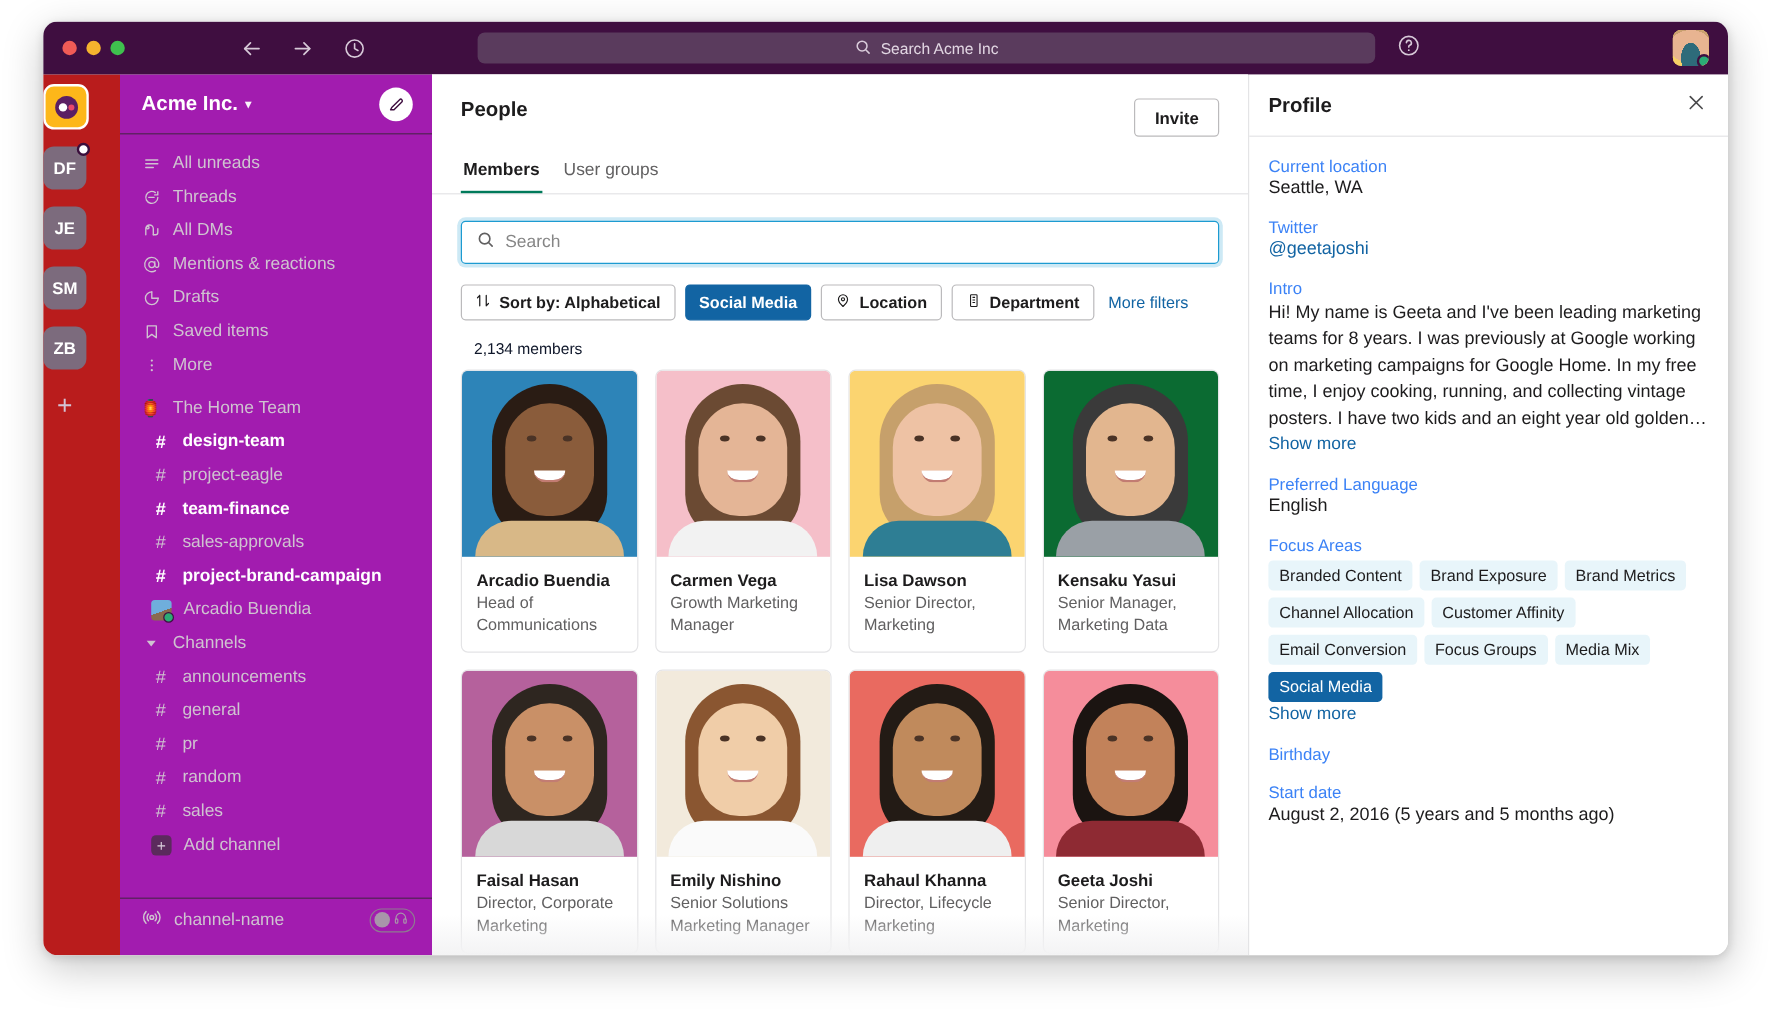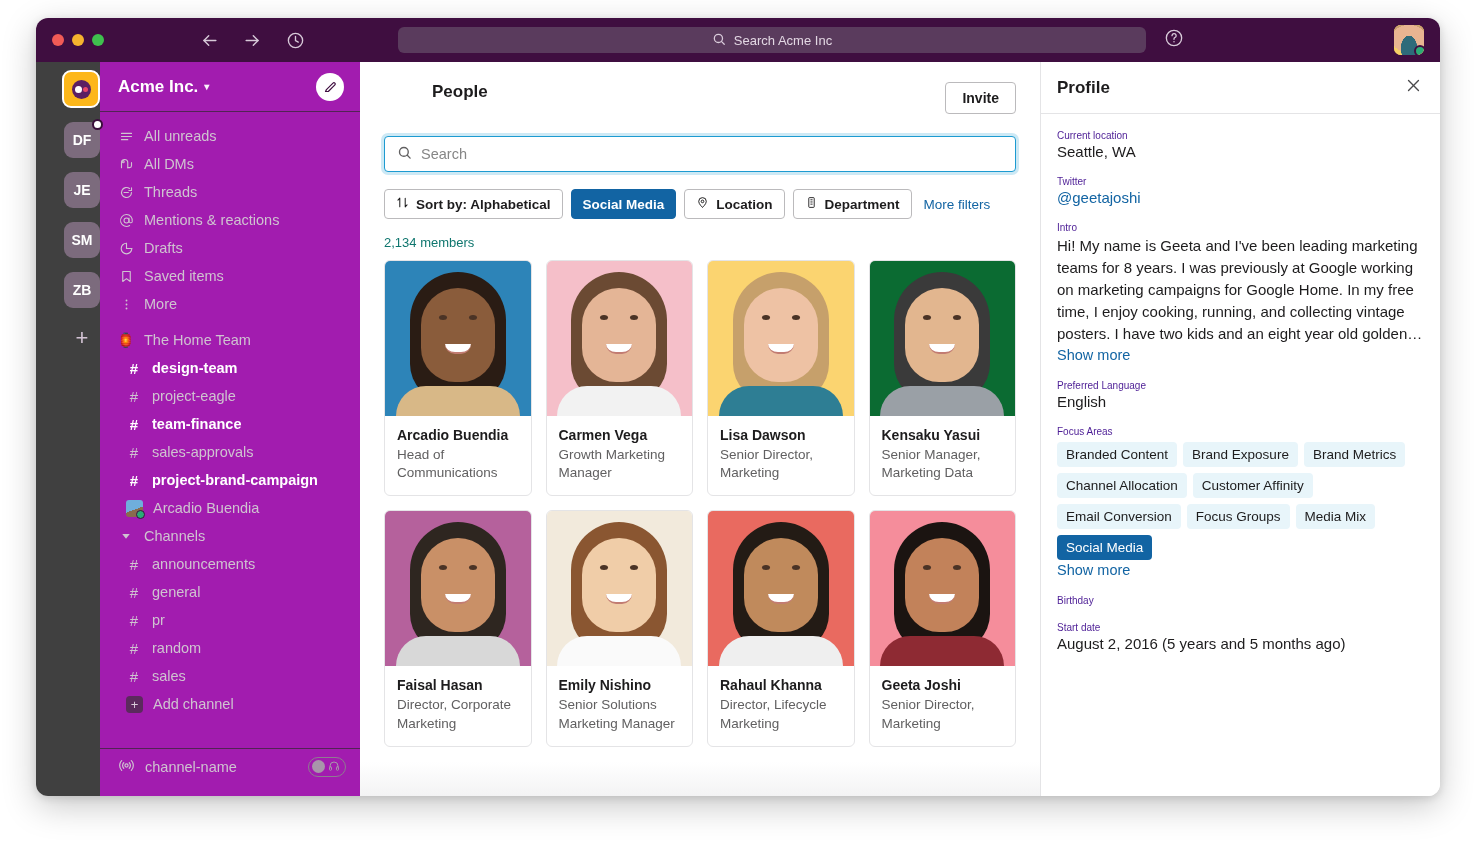--- a/index.html
+++ b/index.html
@@ -81,23 +81,23 @@
     width: 12px; height: 12px; border-radius: 50%;
     background: #2BAC76; border: 2px solid #3F0E40;
   }
 
   
   .body-row { display: flex; flex: 1 1 auto; min-height: 0; }
 
   
   .rail {
     width: 64px; flex: 0 0 64px;
-    background: #404040;
+    background: #b91c1c;
     display: flex; flex-direction: column;
-    align-items: flex-end;
+    align-items: flex-start;
     padding-top: 8px;
     gap: 14px;
   }
   .ws-logo {
     width: 38px; height: 38px; border-radius: 9px;
     background: #FDB71A;
     border: 2px solid #ffffff;
     display: flex; align-items: center; justify-content: center;
     position: relative;
   }
@@ -224,21 +224,21 @@
   .main {
     flex: 1 1 auto; min-width: 0;
     background: #ffffff;
     display: flex; flex-direction: column;
     position: relative;
   }
   .main-head {
     padding: 20px 24px 0 24px;
     display: flex; align-items: flex-start;
   }
-  .page-title { font-size: 17px; font-weight: 700; color: #1D1C1D; flex: 1; margin-left: 48px; }
+  .page-title { font-size: 17px; font-weight: 700; color: #1D1C1D; flex: 1; }
   .invite-btn {
     border: 1px solid #BBBABC; border-radius: 4px;
     background: #ffffff; color: #1D1C1D;
     font-size: 14px; font-weight: 700;
     padding: 7px 16px;
     font-family: "Liberation Sans", sans-serif;
   }
   .tabs {
     display: flex; gap: 16px;
     padding: 0 24px;
@@ -282,22 +282,22 @@
     white-space: nowrap;
     font-family: "Liberation Sans", sans-serif;
   }
   .chip.selected {
     background: #1264A3; border-color: #1264A3; color: #ffffff;
   }
   .more-filters {
     color: #1264A3; font-size: 13.5px; margin-left: 4px;
   }
   .count {
-    padding: 16px 24px 0 24px;
-    font-size: 13px; color: #0f766e;
+    padding: 16px 24px 0 35px;
+    font-size: 13px; color: #0f172a;
   }
 
   .grid-scroll {
     flex: 1 1 auto; min-height: 0;
     padding: 10px 24px 0 24px;
     overflow: hidden;
     position: relative;
   }
   .grid {
     display: grid;
@@ -370,21 +370,21 @@
   .pf-head {
     height: 52px; flex: 0 0 52px;
     display: flex; align-items: center;
     padding: 0 18px 0 16px;
     border-bottom: 1px solid #E4E4E6;
   }
   .pf-title { font-size: 17px; font-weight: 700; color: #1D1C1D; flex: 1; }
   .pf-close { color: #4A4A4C; }
   .pf-body { padding: 16px 16px 0 16px; overflow: hidden; flex: 1 1 auto; }
   .pf-label {
-    font-size: 10px; color: #4c1d95; margin-bottom: 2px;
+    font-size: 14px; color: #3b82f6; margin-bottom: 2px;
   }
   .pf-value { font-size: 15px; color: #1D1C1D; }
   .pf-link { font-size: 15px; color: #1264A3; }
   .pf-group { margin-bottom: 16px; }
   .pf-intro {
     font-size: 15px; color: #1D1C1D; line-height: 1.47;
   }
   .show-more { font-size: 14.5px; color: #1264A3; margin-top: 2px; display: inline-block; }
   .tags { display: flex; flex-wrap: wrap; gap: 6px; margin-top: 5px; }
   .tag {
@@ -489,37 +489,37 @@
             <svg width="15" height="15" viewBox="0 0 24 24" fill="none" stroke="currentColor" stroke-width="1.9" stroke-linecap="round">
                 <line x1="4" y1="7" x2="20" y2="7"></line>
                 <line x1="4" y1="12" x2="20" y2="12"></line>
                 <line x1="4" y1="17" x2="14" y2="17"></line>
               </svg>
           </span>
           <span>All unreads</span>
         </div>
         <div class="sb-item">
           <span class="ico">
+            <svg width="15" height="15" viewBox="0 0 24 24" fill="none" stroke="currentColor" stroke-width="1.8">
+                <path d="M20 12a8 8 0 1 1-3.2-6.4" stroke-linecap="round"></path>
+                <line x1="8" y1="12" x2="15" y2="12" stroke-linecap="round"></line>
+                <path d="M20 4.5v4.2h-4.2" stroke-linecap="round" stroke-linejoin="round"></path>
+              </svg>
+          </span>
+          <span>Threads</span>
+        </div>
+        <div class="sb-item">
+          <span class="ico">
             <svg width="15" height="15" viewBox="0 0 24 24" fill="none" stroke="currentColor" stroke-width="1.8" stroke-linecap="round" stroke-linejoin="round">
                 <path d="M4 17V9a5 5 0 0 1 10 0v8"></path>
                 <path d="M14 17h3a3 3 0 0 0 3-3V9"></path>
                 <circle cx="6.6" cy="7.4" r="1.7"></circle>
               </svg>
           </span>
           <span>All DMs</span>
-        </div>
-        <div class="sb-item">
-          <span class="ico">
-            <svg width="15" height="15" viewBox="0 0 24 24" fill="none" stroke="currentColor" stroke-width="1.8">
-                <path d="M20 12a8 8 0 1 1-3.2-6.4" stroke-linecap="round"></path>
-                <line x1="8" y1="12" x2="15" y2="12" stroke-linecap="round"></line>
-                <path d="M20 4.5v4.2h-4.2" stroke-linecap="round" stroke-linejoin="round"></path>
-              </svg>
-          </span>
-          <span>Threads</span>
         </div>
         <div class="sb-item">
           <span class="ico">
             <svg width="15" height="15" viewBox="0 0 24 24" fill="none" stroke="currentColor" stroke-width="1.7" stroke-linecap="round">
                 <circle cx="12" cy="12" r="4"></circle>
                 <path d="M16 8v5.2a2.8 2.8 0 0 0 5.1 1.2A9.5 9.5 0 1 0 17 20"></path>
               </svg>
           </span>
           <span>Mentions &amp; reactions</span>
         </div>
@@ -638,20 +638,24 @@
         </span>
       </div>
     </div>
 
     <div class="main">
       <div class="main-head">
         <div class="page-title">People</div>
         <button class="invite-btn">Invite</button>
       </div>
 
+      <div class="tabs">
+        <div class="tab active">Members</div>
+        <div class="tab">User groups</div>
+      </div>
 
       <div class="search-wrap">
         <div class="search-box">
           <span>
             <svg width="15" height="15" viewBox="0 0 24 24" fill="none" stroke="#616061" stroke-width="2.2" stroke-linecap="round">
                 <circle cx="11" cy="11" r="7"></circle>
                 <line x1="16.5" y1="16.5" x2="21" y2="21"></line>
               </svg>
           </span>
           <input type="text" placeholder="Search" style="">

